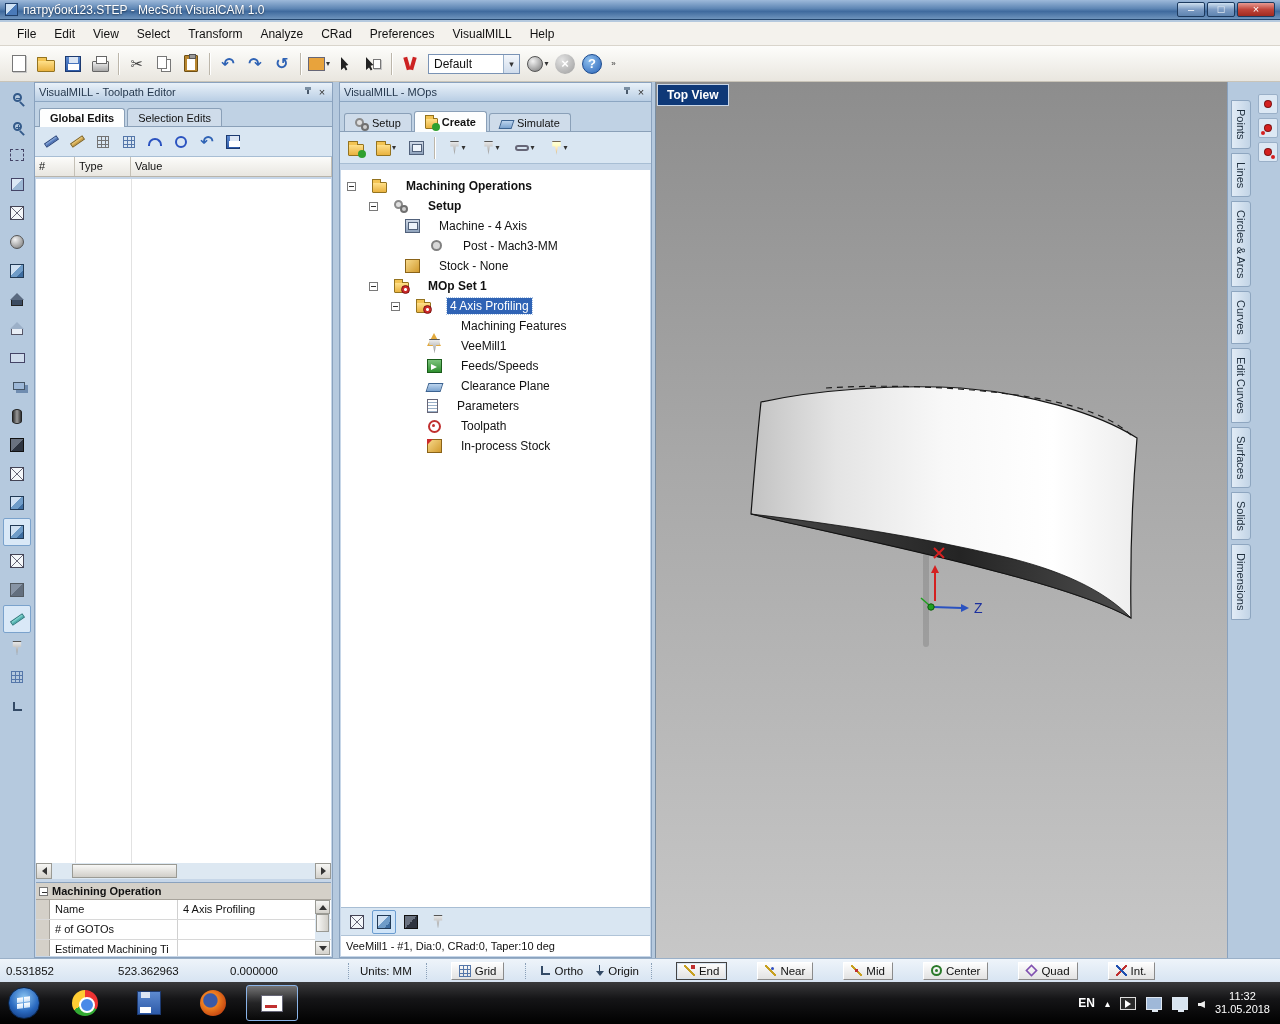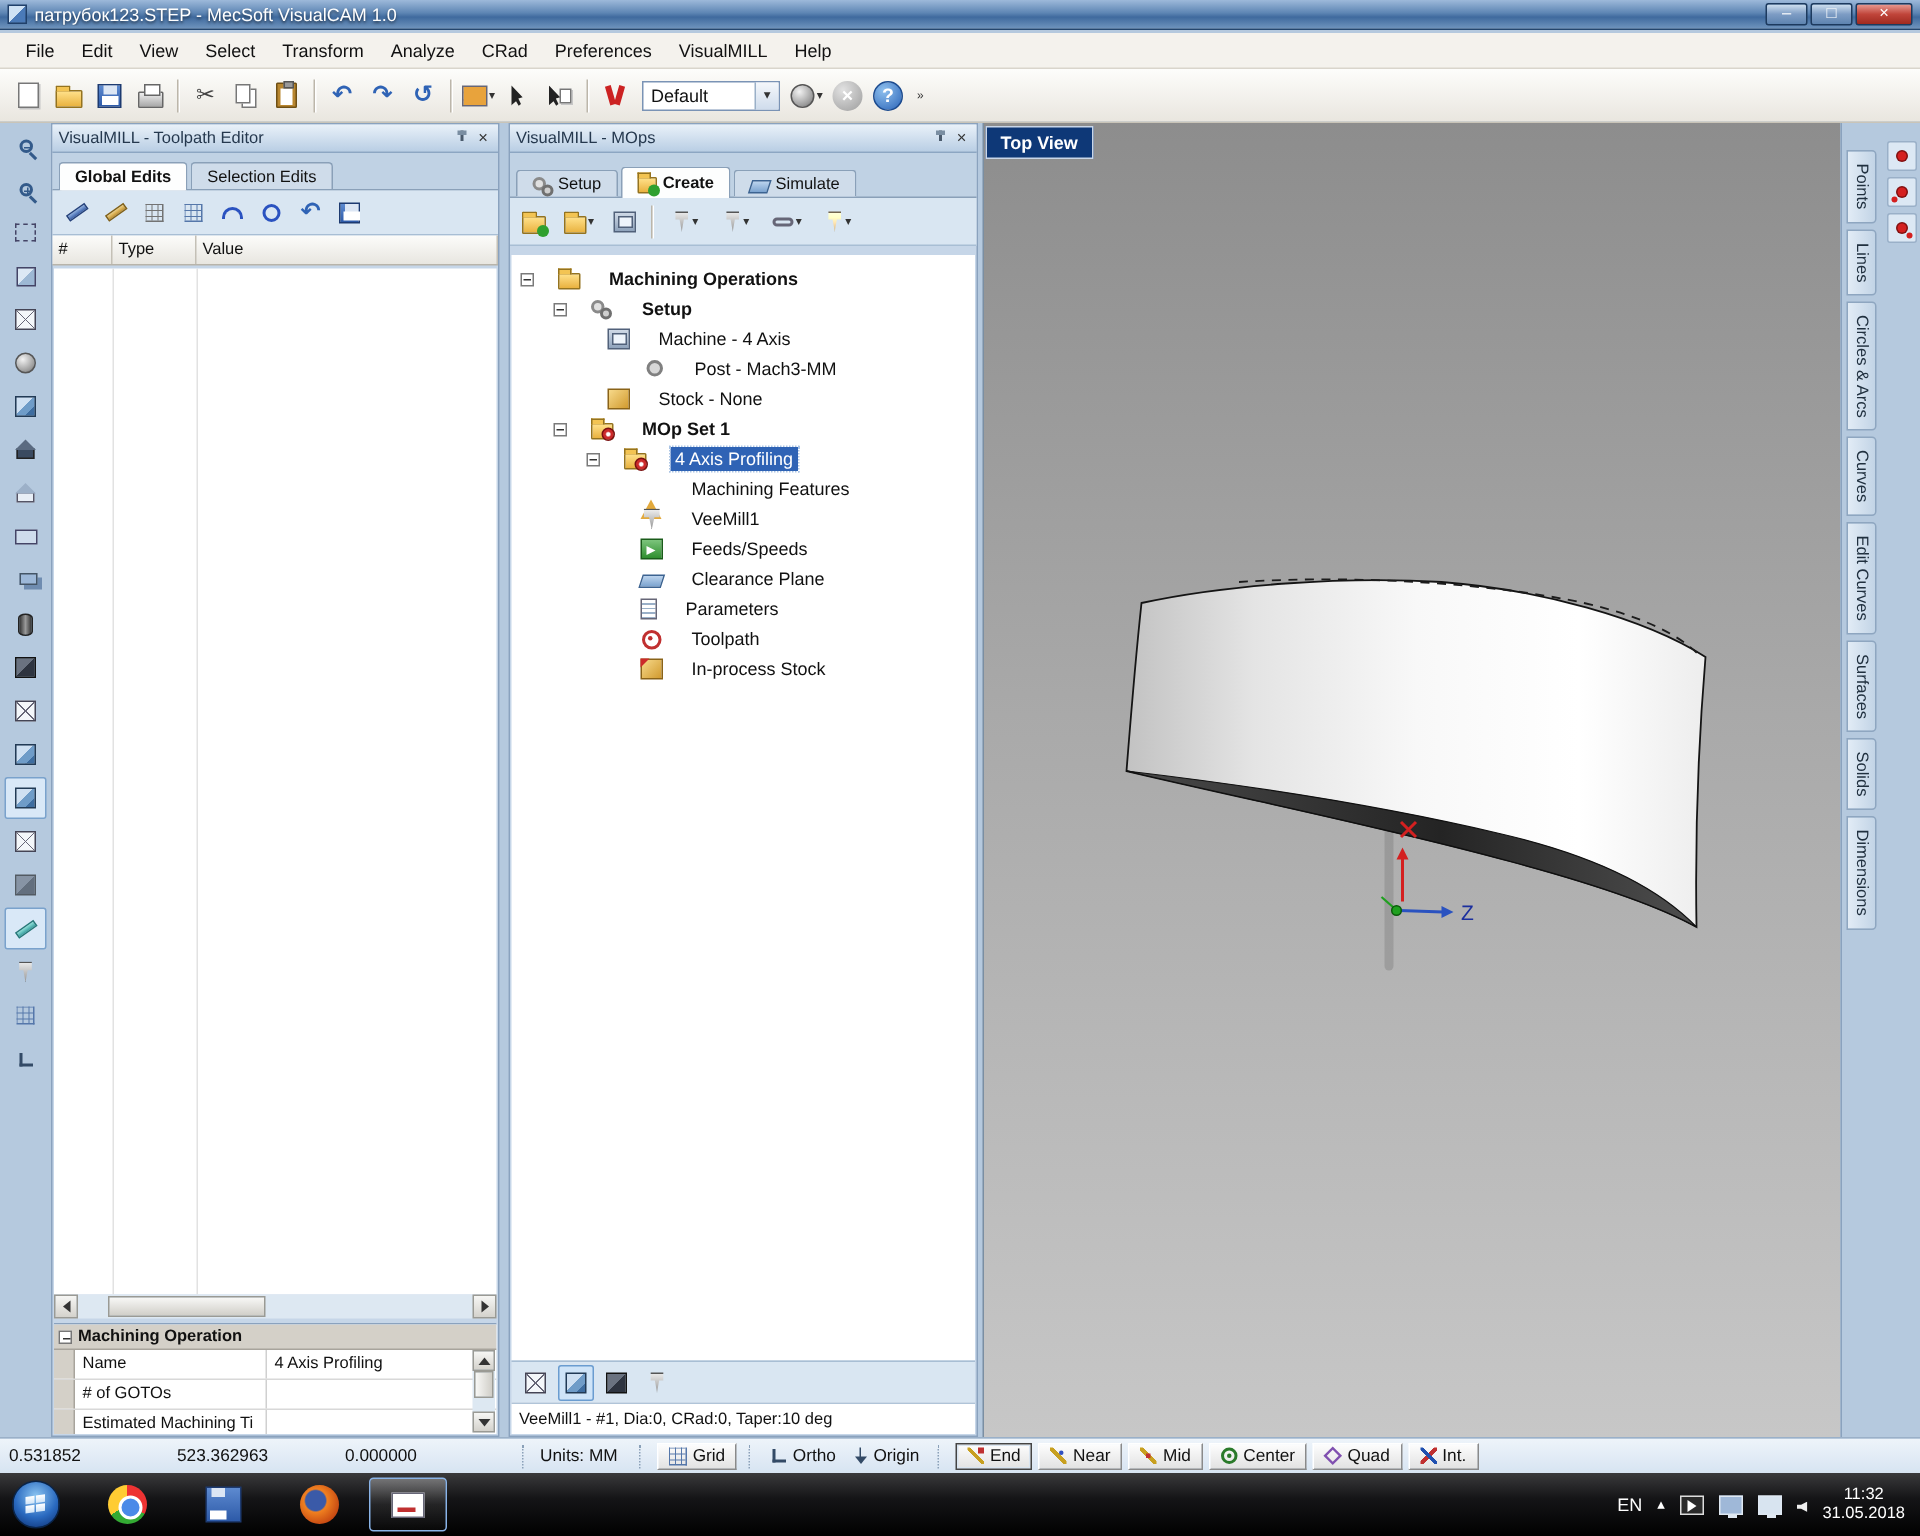--- a/index.html
+++ b/index.html
@@ -144,21 +144,21 @@
 #rightstrip{position:absolute;left:1227px;top:0;width:53px;height:876px;background:#b5c9de;border-left:1px solid #8aa2be}
 .rtabs{position:absolute;left:3px;top:18px;display:flex;flex-direction:column;gap:4px}
 .rtab{writing-mode:vertical-rl;padding:8px 3px;background:linear-gradient(90deg,#e2ecf6,#c2d4e6);border:1px solid #8ea6c0;border-radius:0 3px 3px 0;font-size:11px;color:#20303f;white-space:nowrap}
 .rico{position:absolute;left:30px;width:20px;height:20px;display:flex;align-items:center;justify-content:center;border:1px solid #9ab0c8;background:#dce8f4;border-radius:2px}
 .reddot{width:6px;height:6px;background:#d42020;border-radius:50%;box-shadow:0 0 0 1px #801010}
 
 #statusbar{position:absolute;left:0;top:958px;width:1280px;height:24px;background:linear-gradient(#eef4fa,#d7e4f2);border-top:1px solid #9ab0c8;display:flex;align-items:center;padding:0 6px;font-size:11.5px}
 .coord{width:112px;white-space:nowrap}
 .units{margin:0 8px 0 2px;white-space:nowrap}
 .grip{width:4px;height:16px;border-left:1px dotted #8aa0b8;margin:0 6px}
-.sbtn{display:flex;align-items:center;gap:4px;padding:2px 7px;background:linear-gradient(#fdfdfd,#e2e2e2);border:1px solid;border-color:#fff #8a8a8a #8a8a8a #fff;margin:0 2px;white-space:nowrap;cursor:default}
+.sbtn{display:flex;align-items:center;gap:4px;padding:2px 7px;background:linear-gradient(#fdfdfd,#e2e2e2);border:1px solid;border-color:#fff #8a8a8a #8a8a8a #fff;margin:0 15px;white-space:nowrap;cursor:default}
 .sbtn.outlined{border:1px solid #444;box-shadow:inset 0 0 0 1px #d8e4f0}
 .flat{display:flex;align-items:center;gap:4px;padding:2px 6px;white-space:nowrap}
 .ic-grid{width:12px;height:12px;background-image:linear-gradient(#5577aa 1px,transparent 1px),linear-gradient(90deg,#5577aa 1px,transparent 1px);background-size:4px 4px;border-right:1px solid #5577aa;border-bottom:1px solid #5577aa}
 .ic-ortho{width:9px;height:9px;border-left:2px solid #334a66;border-bottom:2px solid #334a66}
 .ic-origin{width:9px;height:11px;position:relative}
 .ic-origin::before{content:"";position:absolute;left:4px;top:0;width:1px;height:7px;background:#334a66}
 .ic-origin::after{content:"";position:absolute;left:1px;top:6px;border-left:4px solid transparent;border-right:4px solid transparent;border-top:5px solid #334a66}
 .sn{width:11px;height:11px;position:relative;flex:none}
 .sn-line{background:linear-gradient(45deg,transparent 42%,#c8a020 42% 58%,transparent 58%)}
 .sn-end::after{content:"";position:absolute;right:0;top:0;width:4px;height:4px;background:#c03030}
@@ -699,21 +699,21 @@
     <div class="tkicon" style="left:134px">
         <i class="floppy" style="width:24px;height:24px"></i>
       </div>
     <div class="tkicon" style="left:198px">
         <i class="ffox"></i>
       </div>
     <div class="taskbtn">
         <i class="thumbp"></i>
       </div>
     <div class="trayarea">
-      <span style="font-weight:normal">EN</span>
+      <span style="font-weight:bold">EN</span>
       <span style="font-size:10px">▴</span>
       <i class="tray-ic tray-media"></i>
       <i class="tray-ic tray-display"></i>
       <i class="tray-ic tray-display" style="background:#d8e4f0"></i>
       <i class="tray-vol"></i>
       <div class="clock">
         <div>11:32</div>
         <div>31.05.2018</div>
       </div>
     </div>

